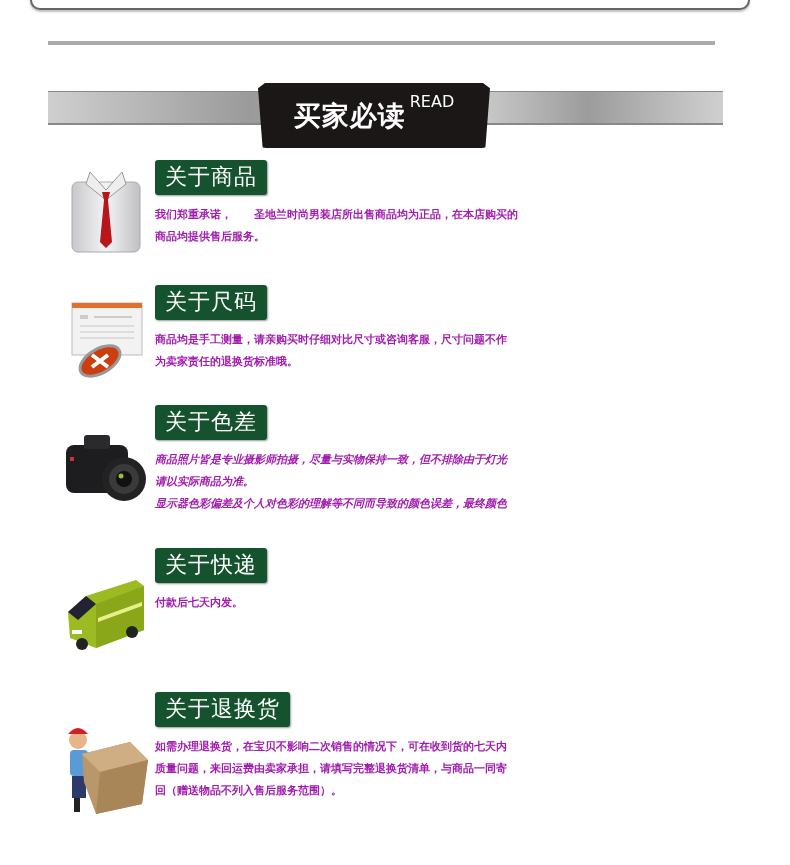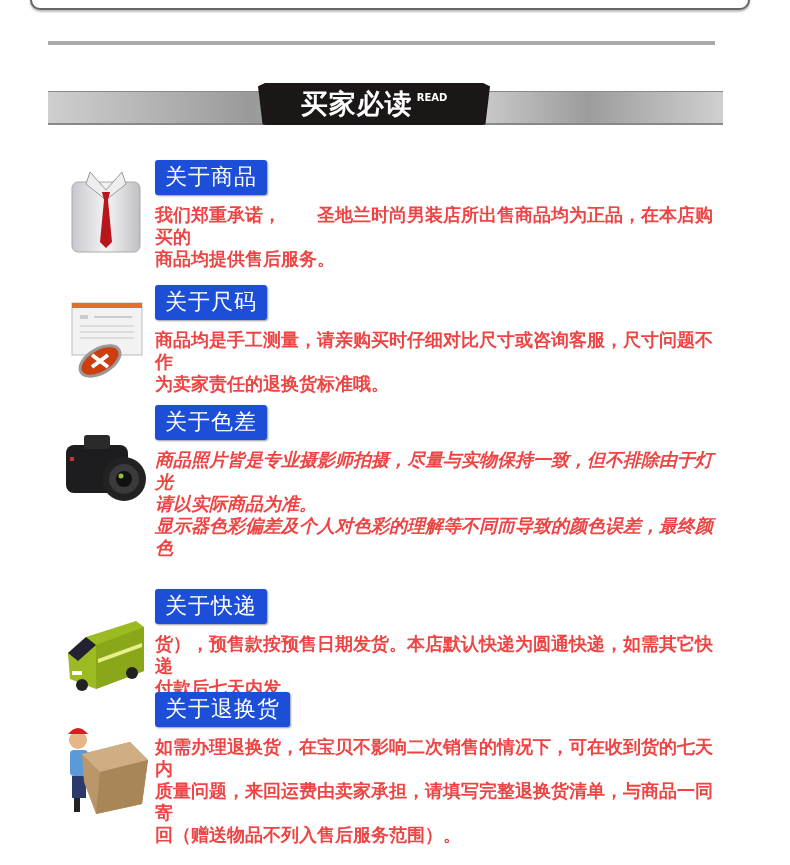--- a/index.html
+++ b/index.html
@@ -5,33 +5,33 @@
   html, body { margin:0; padding:0; }
   body { width:790px; height:865px; background:#ffffff; position:relative; overflow:hidden;
          font-family:"DejaVu Sans", sans-serif; color:#111; }
   .top-frame { position:absolute; left:30px; top:-12px; width:716px; height:20px;
                border:2px solid #666; border-top:none; border-radius:0 0 10px 10px;
                box-shadow:0 2px 2px rgba(0,0,0,0.25); background:#fff; }
   .divider { position:absolute; left:48px; top:41px; width:667px; height:4px; background:#aaa; }
   .banner { position:absolute; left:48px; top:91px; width:675px; height:31px;
             background:linear-gradient(90deg,#cfcfcf 0%,#9a9a9a 30%,#d6d6d6 60%,#9c9c9c 80%,#d0d0d0 100%);
             border-top:1px solid #888; border-bottom:2px solid #888; }
-  .banner-tab { position:absolute; left:258px; top:83px; width:232px; height:42px;
+  .banner-tab { position:absolute; left:258px; top:83px; width:232px; height:65px;
                 background:#1b1717; border-radius:4px 4px 8px 8px;
                 clip-path:polygon(3% 0,97% 0,100% 8%,98% 100%,2% 100%,0 8%);
                 display:flex; align-items:center; justify-content:center; }
   .banner-title { color:#fff; font-size:27px; font-weight:bold; letter-spacing:1px; }
-  .banner-sub { color:#fff; font-size:10px; font-weight:bold; margin-left:4px; align-self:flex-start; margin-top:9px; }
+  .banner-sub { color:#fff; font-size:16px; font-weight:normal; margin-left:4px; align-self:flex-start; margin-top:9px; }
   .section { position:absolute; left:60px; width:680px; }
   .icon { position:absolute; left:0; width:92px; height:92px; }
-  .tag { position:absolute; left:95px; top:0; background:#1d4ed8; color:#fff;
+  .tag { position:absolute; left:95px; top:0; background:#14532d; color:#fff;
          font-size:22px; padding:2px 10px 3px 10px; border-radius:3px; letter-spacing:1px;
          box-shadow:1px 1px 2px rgba(0,0,0,0.4); }
-  .body-text { position:absolute; left:95px; width:570px; font-size:18px; font-weight:bold;
-               line-height:22px; color:#ef4444; }
+  .body-text { position:absolute; left:95px; width:570px; font-size:11px; font-weight:bold;
+               line-height:22px; color:#a21caf; }
 </style>
 </head>
 <body>
 
 <div class="top-frame"></div>
 <div class="divider"></div>
 
 <div class="banner"></div>
 <div class="banner-tab">
   <span class="banner-title">买家必读</span>
@@ -94,35 +94,34 @@
     </svg>
   </div>
   <span class="tag">关于色差</span>
   <div class="body-text" style="top:44px;font-style:italic;">
     <div>商品照片皆是专业摄影师拍摄，尽量与实物保持一致，但不排除由于灯光</div>
     <div>请以实际商品为准。</div>
     <div>显示器色彩偏差及个人对色彩的理解等不同而导致的颜色误差，最终颜色</div>
   </div>
 </div>
 
-<div class="section" style="top:548px; height:120px;margin-top:41px;">
+<div class="section" style="top:548px; height:120px;">
   <div class="icon" style="top:26px;">
     <svg width="92" height="85" viewBox="0 0 92 85">
       <path d="M26 22 L76 6 L84 12 L84 56 L36 74 L10 64 L8 38 Z" fill="#9cba22"></path>
       <path d="M8 38 L26 22 L36 30 L18 46 Z" fill="#223"></path>
       <path d="M36 30 L84 12 L84 56 L36 74 Z" fill="#8aa71a"></path>
       <path d="M38 44 L82 28 L82 32 L38 48 Z" fill="#e7f08a"></path>
       <circle cx="22" cy="70" r="6" fill="#222"></circle>
       <circle cx="72" cy="58" r="6" fill="#222"></circle>
       <rect x="12" y="56" width="10" height="4" fill="#fff"></rect>
     </svg>
   </div>
   <span class="tag">关于快递</span>
   <div class="body-text" style="top:44px;">
-    <div>货），预售款按预售日期发货。本店默认快递为圆通快递，如需其它快递</div>
     <div>付款后七天内发。</div>
   </div>
 </div>
 
 <div class="section" style="top:692px; height:150px;text-decoration:underline;">
   <div class="icon" style="top:30px; height:100px;">
     <svg width="92" height="100" viewBox="0 0 92 100">
       <circle cx="18" cy="18" r="9" fill="#e8b48a"></circle>
       <path d="M8 12 Q18 0 28 12 Z" fill="#d42020"></path>
       <rect x="10" y="28" width="18" height="26" rx="4" fill="#5a9ad6"></rect>

